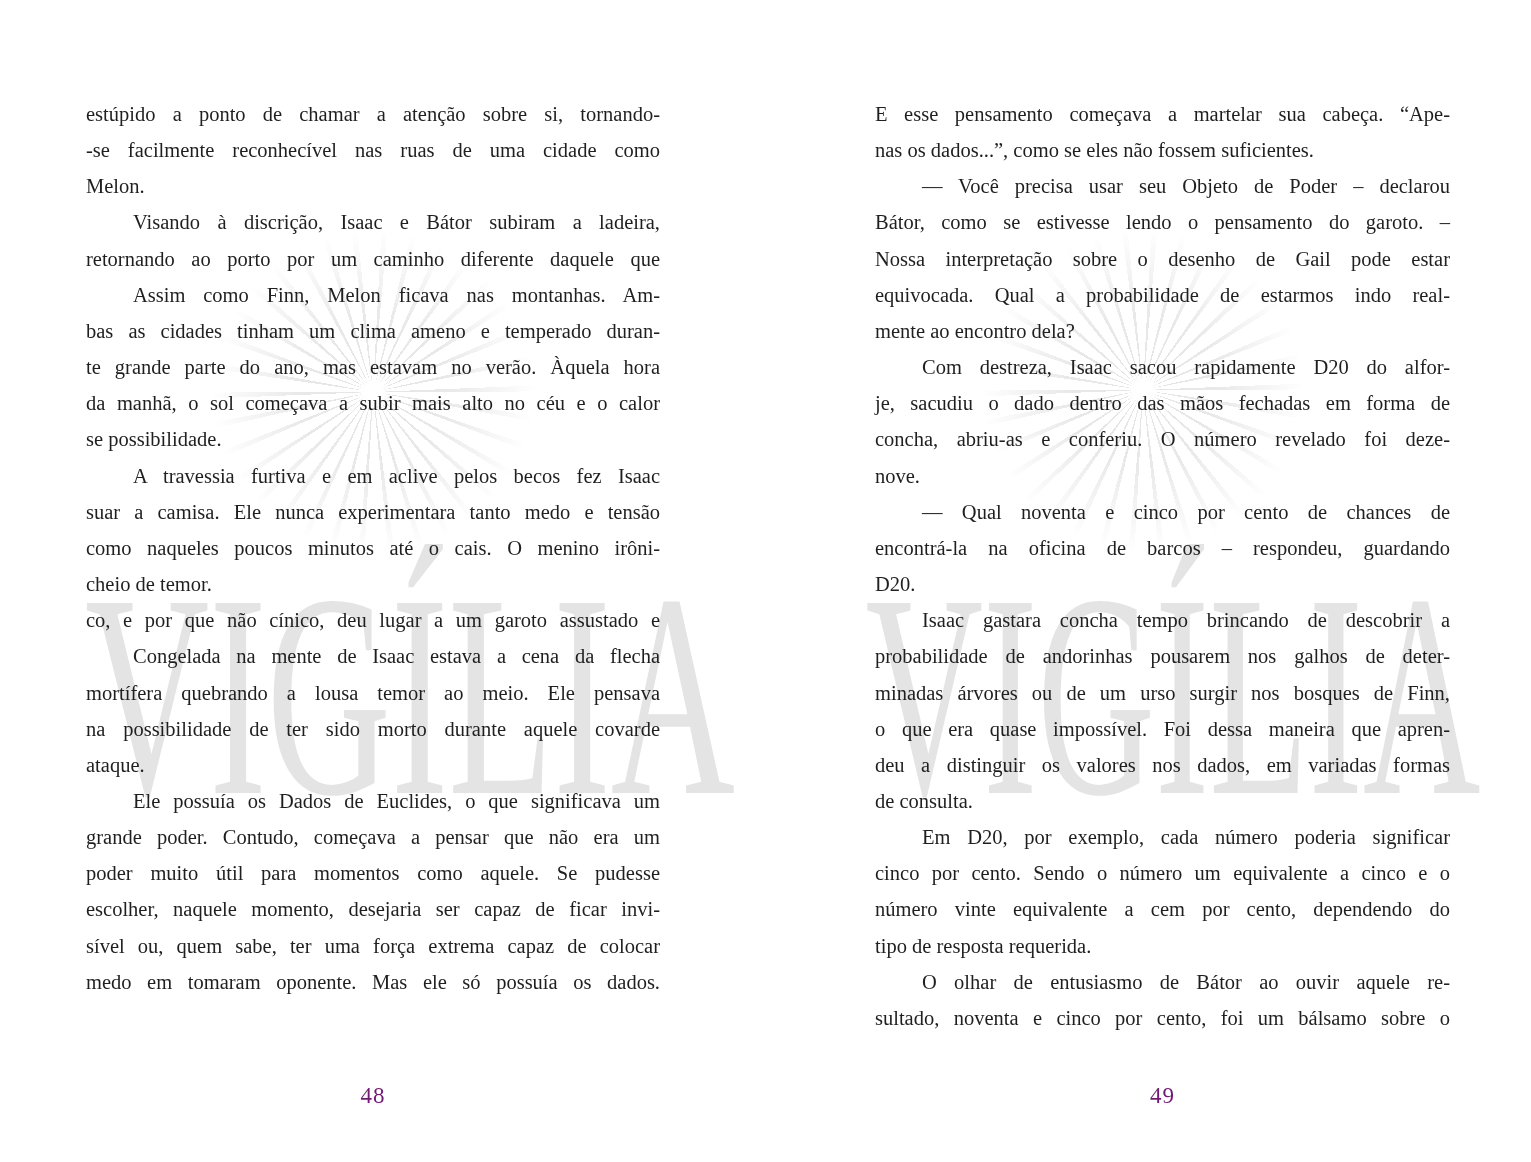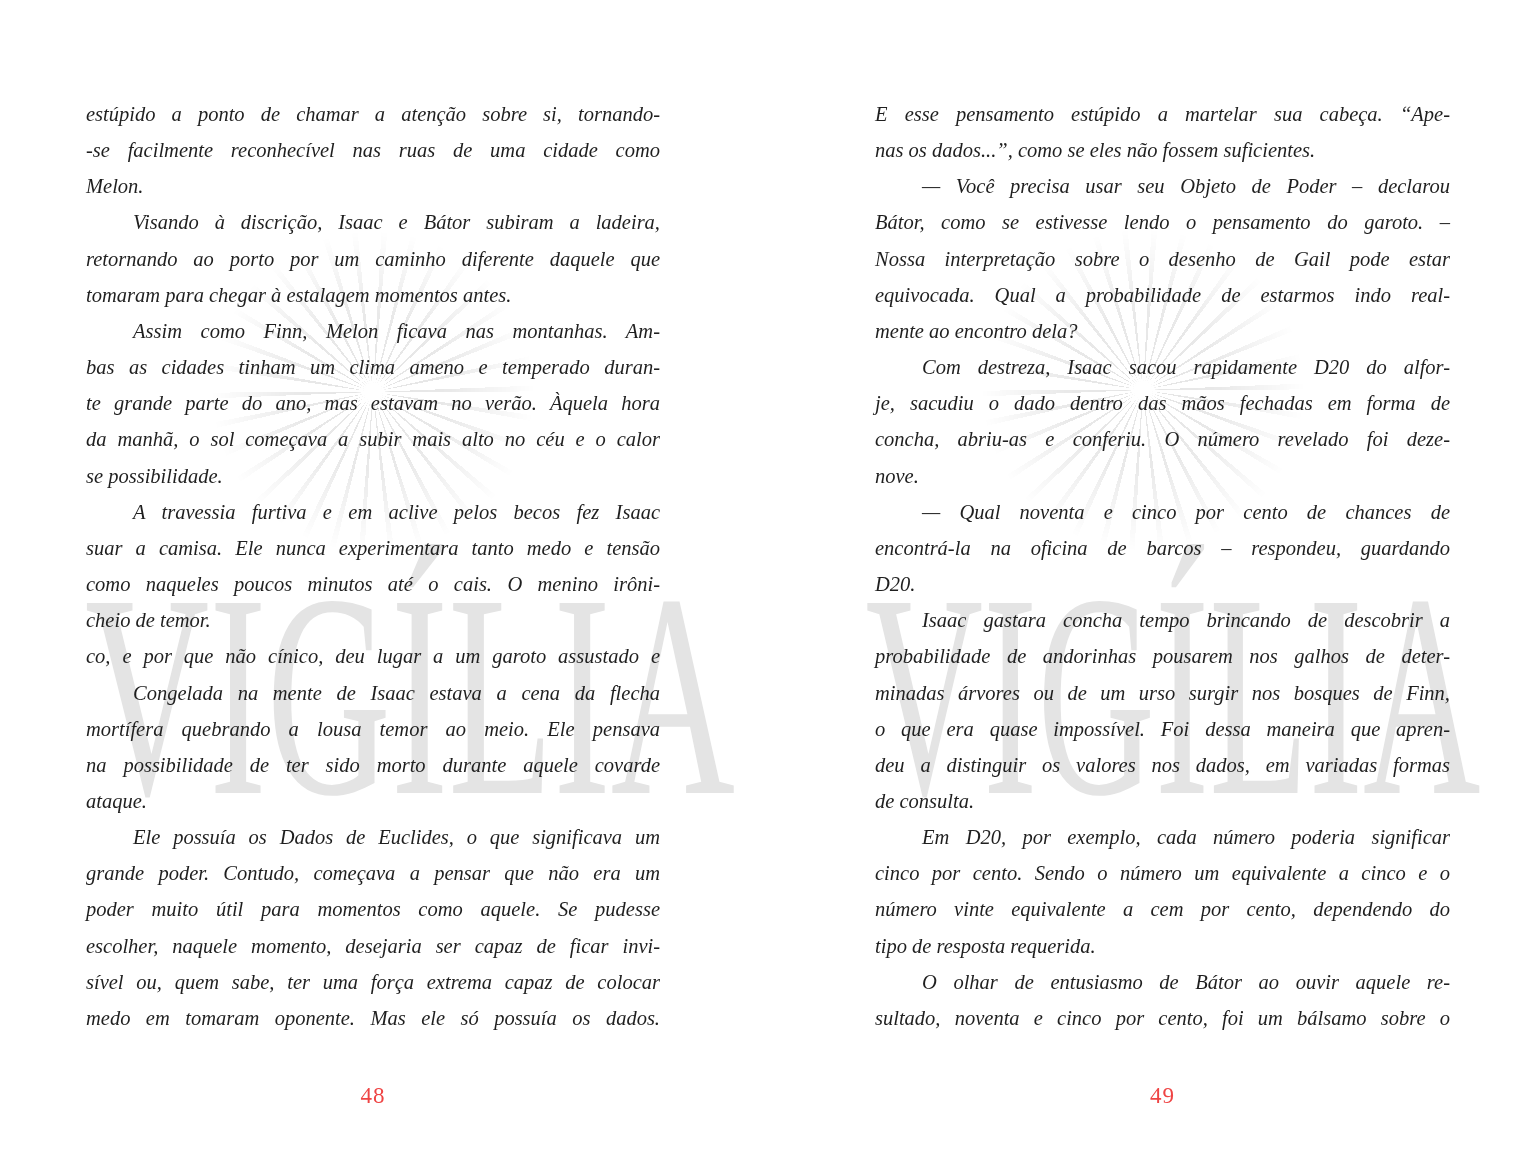--- a/index.html
+++ b/index.html
@@ -53,35 +53,34 @@
   }
   .text-left  { left: 86px;  width: 574px; }
   .text-right { left: 875px; width: 575px; }
 
   .para { margin: 0; padding: 0; }
   .tl {
     font-size: 20.5px;
     line-height: 36.15px;
     white-space: nowrap;
     text-align: left;
-    font-style: italic;
   }
   .tl.j {
     text-align: justify;
     text-align-last: justify;
   }
   .tl.ind { padding-left: 47px; }
 
   
   .pagenum {
     position: absolute;
     top: 1083px;
     z-index: 2;
     font-size: 23px;
-    color: #ef4444;
+    color: #701a75;
     text-align: center;
     letter-spacing: 1px;
   }
   .pn-left  { left: 86px;  width: 574px; }
   .pn-right { left: 875px; width: 575px; }
 </style>
 </head>
 <body>
 
 <div class="spread">
@@ -98,21 +97,20 @@
 
   <div class="text-block text-left">
       <div class="para">
         <div class="tl j">estúpido a ponto de chamar a atenção sobre si, tornando-</div>
         <div class="tl j">-se facilmente reconhecível nas ruas de uma cidade como</div>
         <div class="tl">Melon.</div>
       </div>
       <div class="para">
         <div class="tl ind j">Visando à discrição, Isaac e Bátor subiram a ladeira,</div>
         <div class="tl j">retornando ao porto por um caminho diferente daquele que</div>
-        <div class="tl">tomaram para chegar à estalagem momentos antes.</div>
       </div>
       <div class="para">
         <div class="tl ind j">Assim como Finn, Melon ficava nas montanhas. Am-</div>
         <div class="tl j">bas as cidades tinham um clima ameno e temperado duran-</div>
         <div class="tl j">te grande parte do ano, mas estavam no verão. Àquela hora</div>
         <div class="tl j">da manhã, o sol começava a subir mais alto no céu e o calor</div>
         <div class="tl">se possibilidade.</div>
       </div>
       <div class="para">
         <div class="tl ind j">A travessia furtiva e em aclive pelos becos fez Isaac</div>
@@ -131,21 +129,21 @@
         <div class="tl ind j">Ele possuía os Dados de Euclides, o que significava um</div>
         <div class="tl j">grande poder. Contudo, começava a pensar que não era um</div>
         <div class="tl j">poder muito útil para momentos como aquele. Se pudesse</div>
         <div class="tl j">escolher, naquele momento, desejaria ser capaz de ficar invi-</div>
         <div class="tl j">sível ou, quem sabe, ter uma força extrema capaz de colocar</div>
         <div class="tl j">medo em tomaram oponente. Mas ele só possuía os dados.</div>
       </div>
     </div>
   <div class="text-block text-right">
       <div class="para">
-        <div class="tl j">E esse pensamento estúpido a martelar sua cabeça. “Ape-</div>
+        <div class="tl j">E esse pensamento começava a martelar sua cabeça. “Ape-</div>
         <div class="tl">nas os dados...”, como se eles não fossem suficientes.</div>
       </div>
       <div class="para">
         <div class="tl ind j">— Você precisa usar seu Objeto de Poder – declarou</div>
         <div class="tl j">Bátor, como se estivesse lendo o pensamento do garoto. –</div>
         <div class="tl j">Nossa interpretação sobre o desenho de Gail pode estar</div>
         <div class="tl j">equivocada. Qual a probabilidade de estarmos indo real-</div>
         <div class="tl">mente ao encontro dela?</div>
       </div>
       <div class="para">

